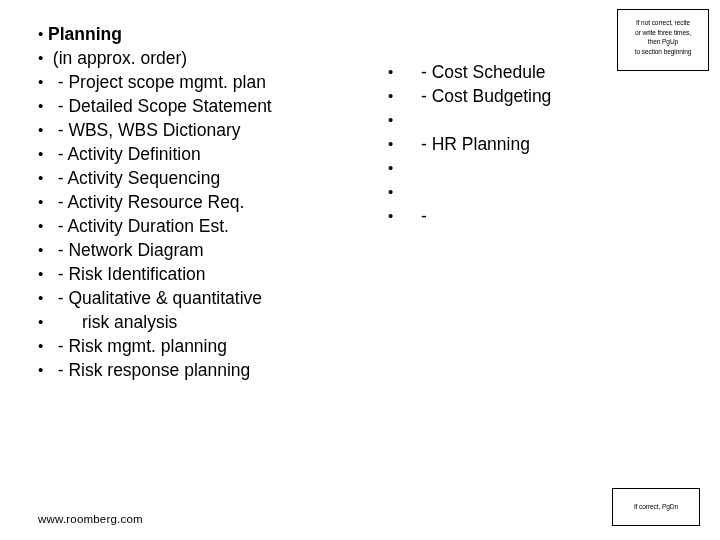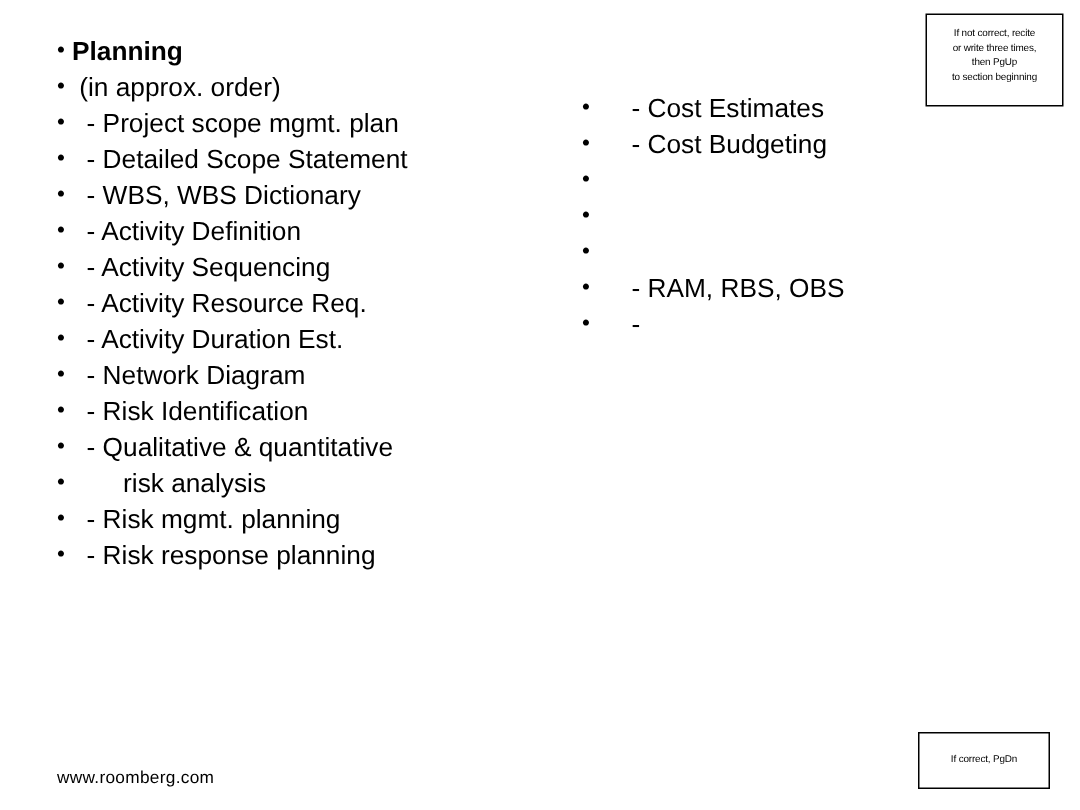--- a/index.html
+++ b/index.html
@@ -129,26 +129,26 @@
       <li class="bullet-line"><span class="bullet-dot">•</span><span class="bullet-text">  - Activity Duration Est.</span></li>
       <li class="bullet-line"><span class="bullet-dot">•</span><span class="bullet-text">  - Network Diagram</span></li>
       <li class="bullet-line"><span class="bullet-dot">•</span><span class="bullet-text">  - Risk Identification</span></li>
       <li class="bullet-line"><span class="bullet-dot">•</span><span class="bullet-text">  - Qualitative &amp; quantitative</span></li>
       <li class="bullet-line"><span class="bullet-dot">•</span><span class="bullet-text">       risk analysis</span></li>
       <li class="bullet-line"><span class="bullet-dot">•</span><span class="bullet-text">  - Risk mgmt. planning</span></li>
       <li class="bullet-line"><span class="bullet-dot">•</span><span class="bullet-text">  - Risk response planning</span></li>
     </ul>
 
   <ul id="right-column" class="bullet-list">
-      <li class="bullet-line"><span class="bullet-dot">•</span><span class="bullet-text">- Cost Estimates</span></li>
+      <li class="bullet-line"><span class="bullet-dot">•</span><span class="bullet-text">- Cost Schedule</span></li>
       <li class="bullet-line"><span class="bullet-dot">•</span><span class="bullet-text">- Cost Budgeting</span></li>
       <li class="bullet-line"><span class="bullet-dot">•</span></li>
+      <li class="bullet-line"><span class="bullet-dot">•</span><span class="bullet-text">- HR Planning</span></li>
       <li class="bullet-line"><span class="bullet-dot">•</span></li>
       <li class="bullet-line"><span class="bullet-dot">•</span></li>
-      <li class="bullet-line"><span class="bullet-dot">•</span><span class="bullet-text">- RAM, RBS, OBS</span></li>
       <li class="bullet-line"><span class="bullet-dot">•</span><span class="bullet-text">-</span></li>
     </ul>
 
   <div id="footer-url">www.roomberg.com</div>
 
   <div id="note-box-top" class="note-box">
       <span class="note-line">If not correct, recite</span>
       <span class="note-line">or write three times,</span>
       <span class="note-line">then PgUp</span>
       <span class="note-line">to section beginning</span>

